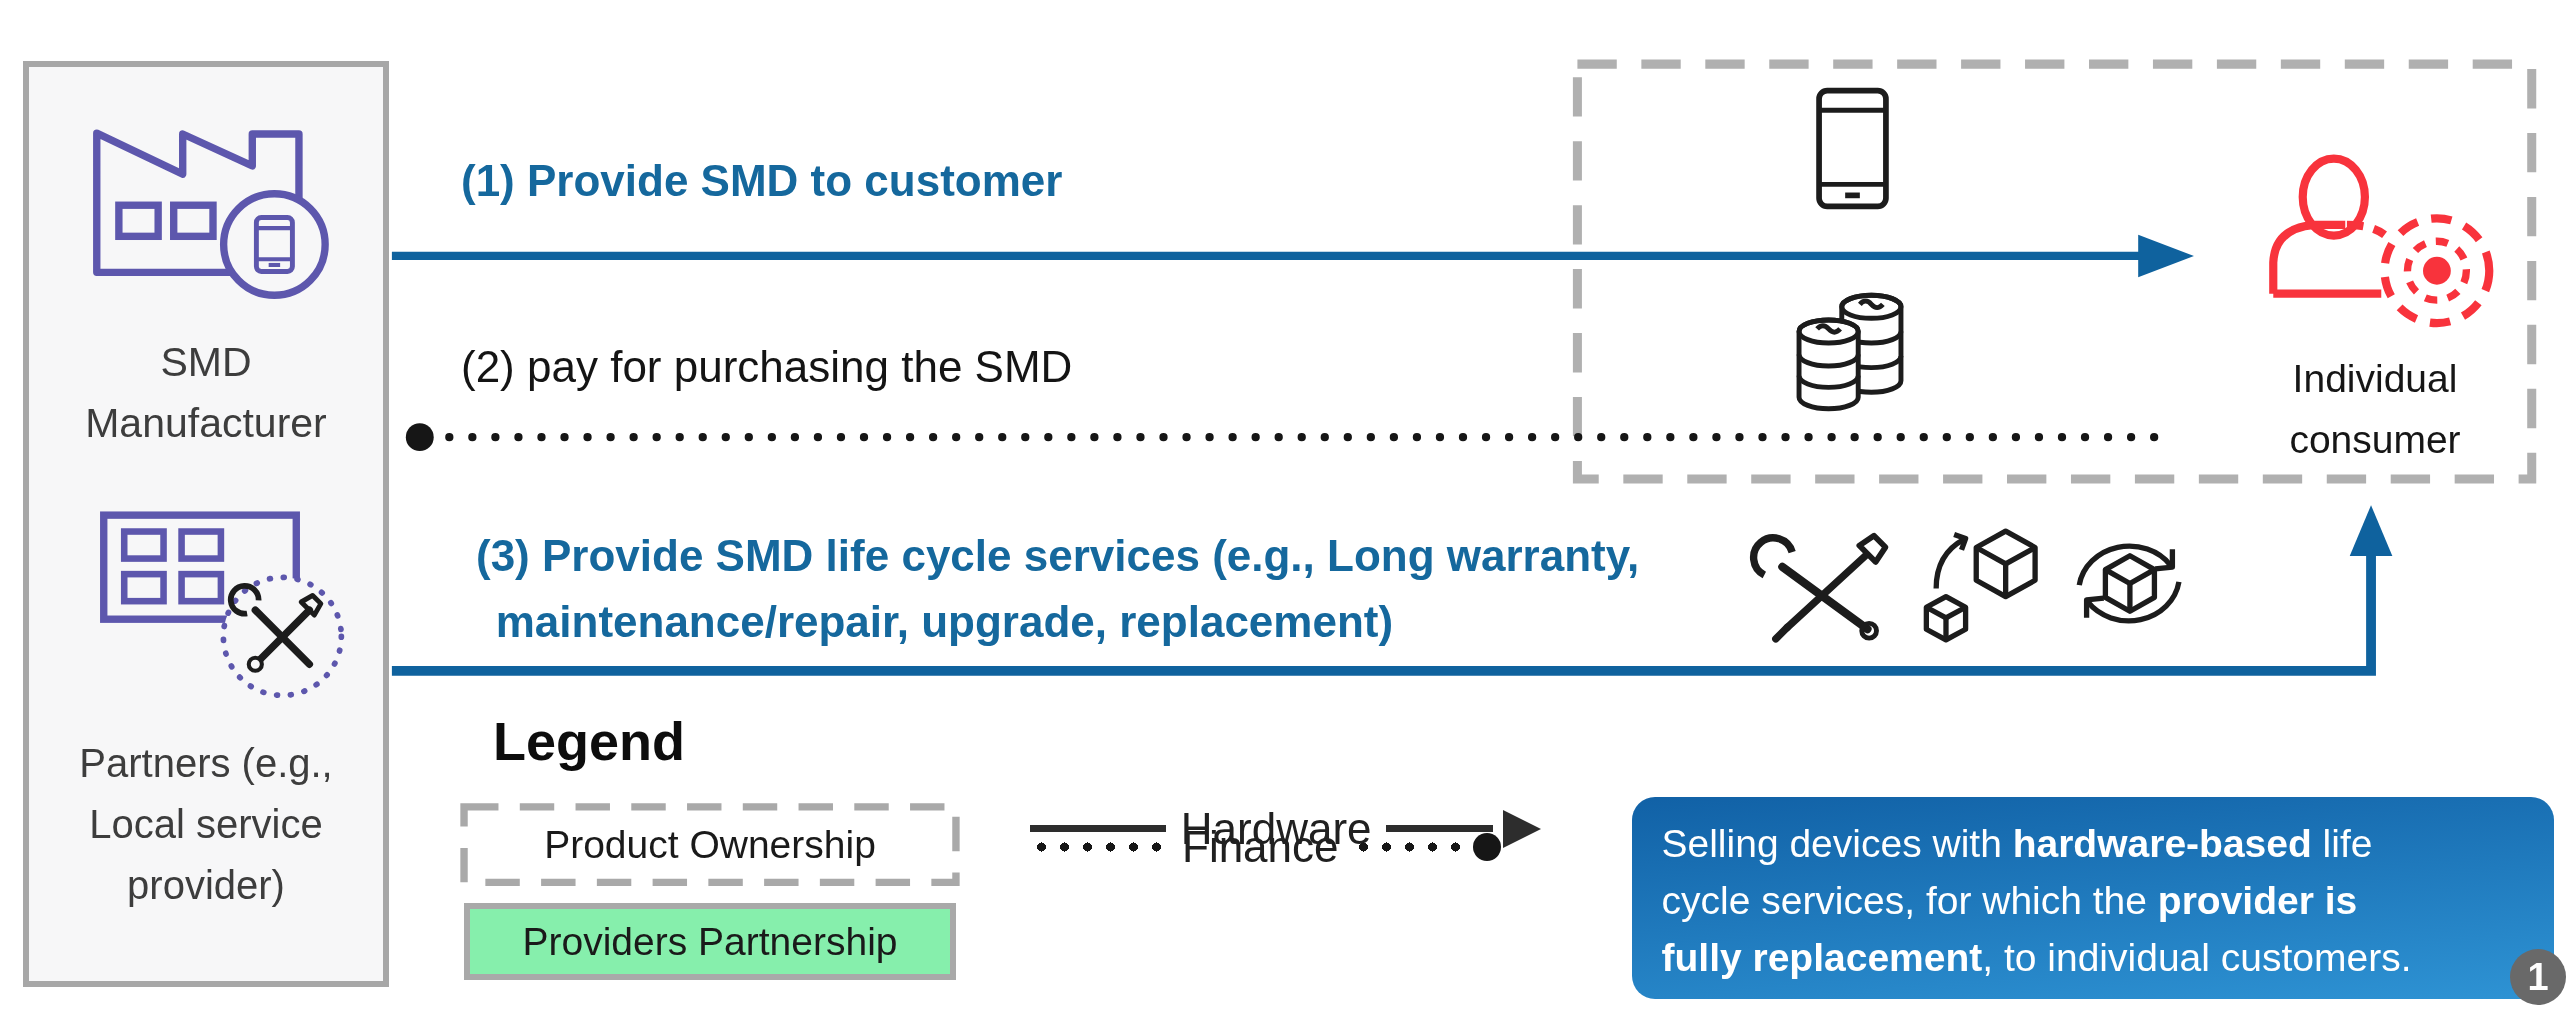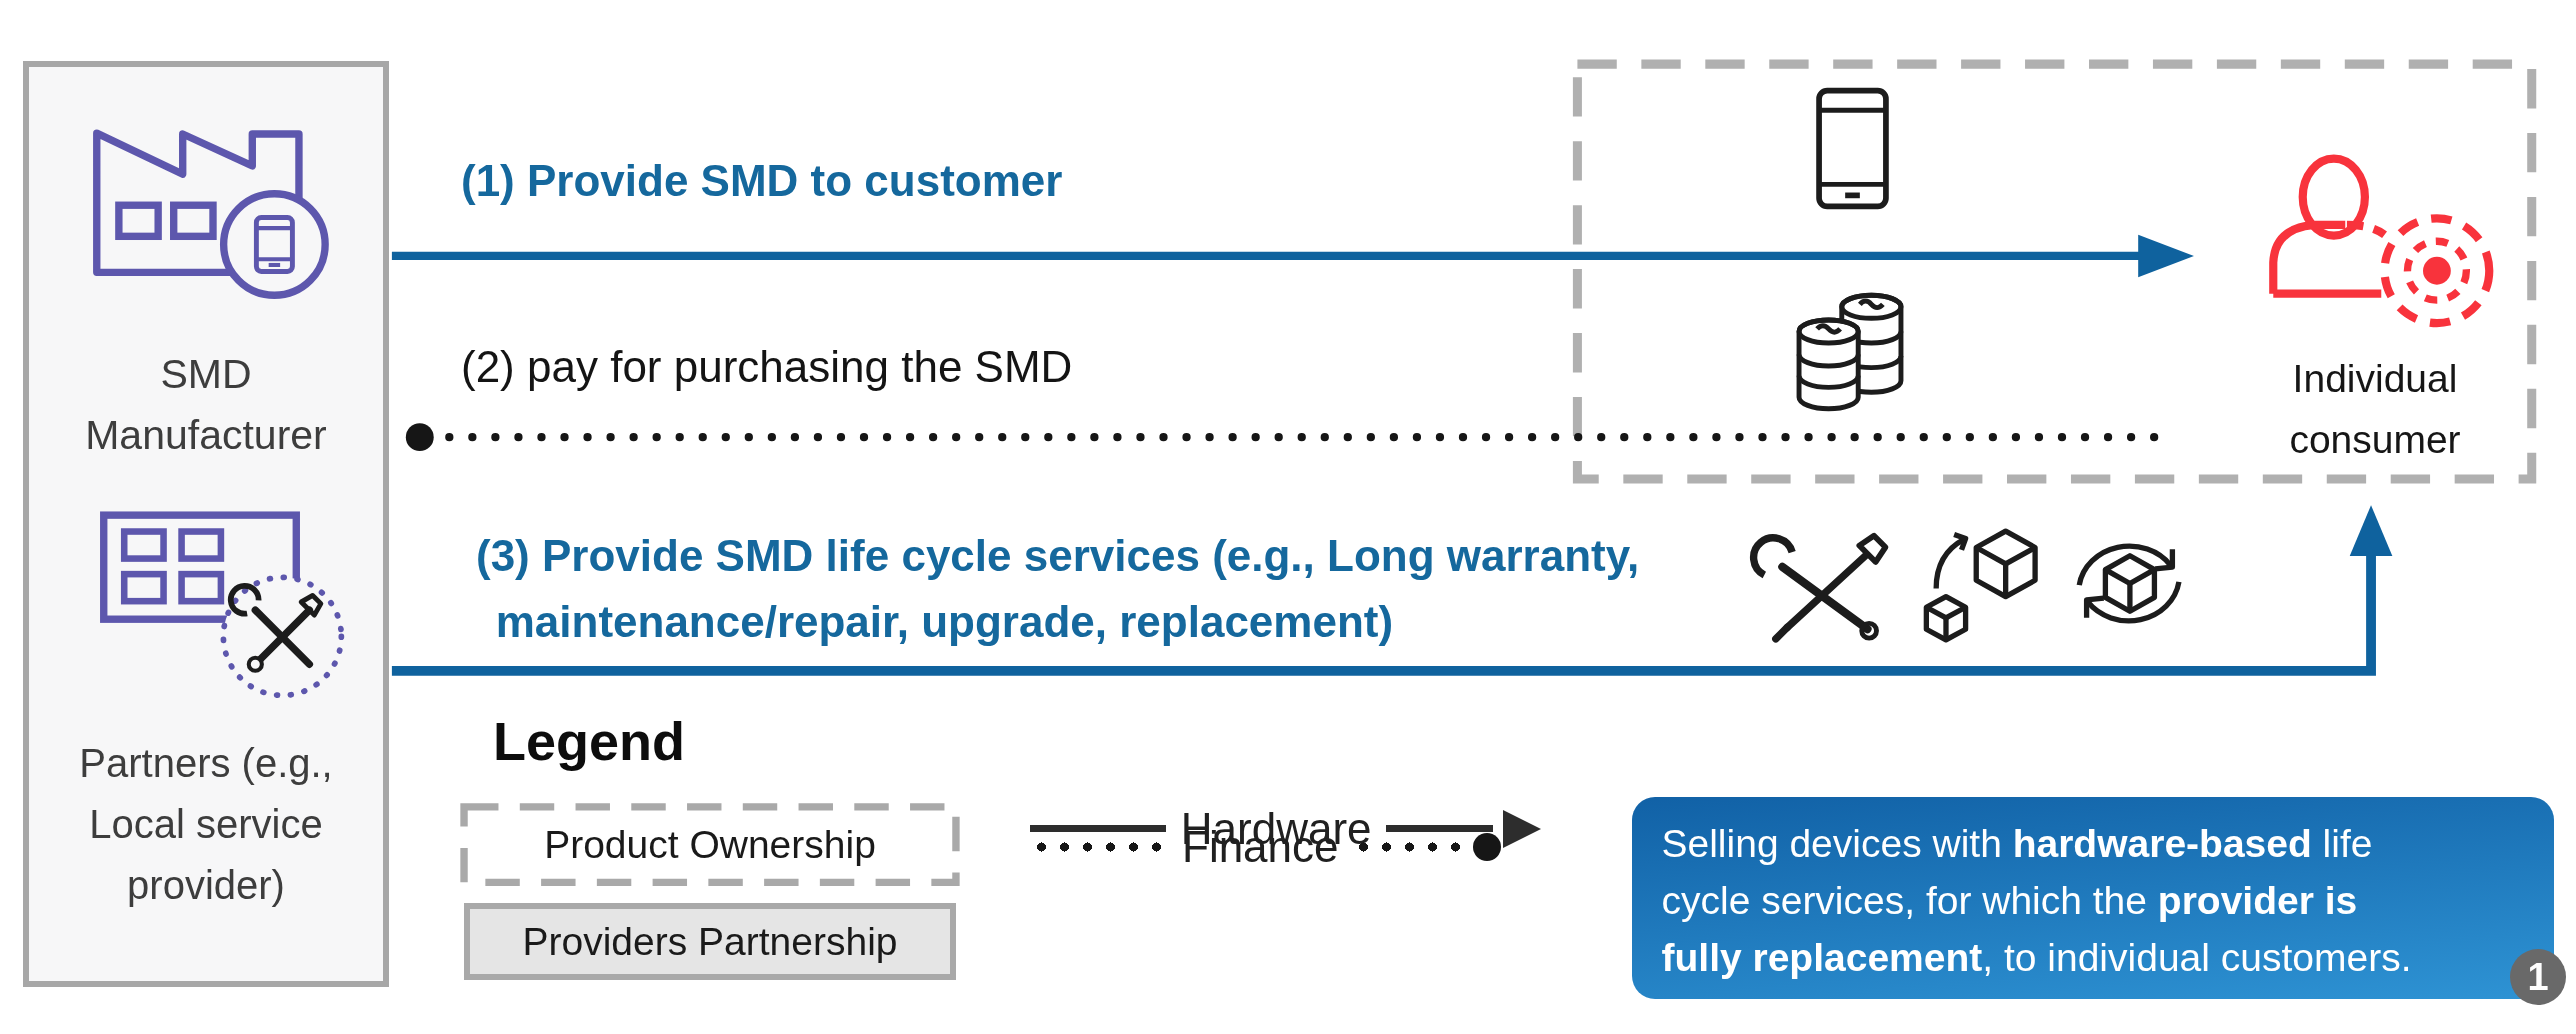--- a/index.html
+++ b/index.html
@@ -32,21 +32,21 @@
   .consumer-label { position:absolute; left:2248px; top:348px; width:254px;
     text-align:center; color:#161616; font-size:39px; line-height:61px; }
 
   
   .legend-title { position:absolute; left:465px; top:710px; width:248px;
     text-align:center; font-size:54px; font-weight:bold; color:#0d0d0d; }
   .legend-dashed-label { position:absolute; left:464px; top:807px; width:492px; height:75px;
     display:flex; align-items:center; justify-content:center;
     font-size:39px; color:#1a1a1a; }
   .legend-solid-box { position:absolute; left:464px; top:903px; width:492px; height:77px;
-    border:6.6px solid #a9a9a9; background:#e5e5e5;
+    border:6.6px solid #a9a9a9; background:#86efac;
     display:flex; align-items:center; justify-content:center;
     font-size:39px; color:#1a1a1a; }
   .legend-row { position:absolute; display:flex; align-items:center; }
   .hw-row { left:1030px; top:759px; height:51px; gap:14.8px;margin-top:44px; }
   .fin-row { left:1030px; top:823px; height:48px; gap:13px; }
   .legend-line { height:6.6px; background:#2d2d2d; }
   .legend-line.l1 { width:136px; }
   .legend-line.l2 { width:107px; }
   .legend-row .lbl { font-size:44px; color:#202020; white-space:nowrap; }
   .arrowhead-right { width:0; height:0;
@@ -98,21 +98,21 @@
     <path d="M8 180 V10 L113 60 V11 L198 50 V11 H255 V180 Z" fill="none" stroke="#5d57ad" stroke-width="9" stroke-linejoin="round"></path>
     <rect x="35" y="98" width="48" height="38" fill="none" stroke="#5d57ad" stroke-width="9"></rect>
     <rect x="102" y="98" width="48" height="38" fill="none" stroke="#5d57ad" stroke-width="9"></rect>
     <circle cx="225" cy="146" r="62" fill="#f7f7f8" stroke="#5d57ad" stroke-width="9"></circle>
     <rect x="203" y="113" width="44" height="66" rx="6" fill="none" stroke="#5d57ad" stroke-width="6"></rect>
     <line x1="203" y1="126" x2="247" y2="126" stroke="#5d57ad" stroke-width="5"></line>
     <line x1="203" y1="164" x2="247" y2="164" stroke="#5d57ad" stroke-width="5"></line>
     <line x1="218" y1="171" x2="232" y2="171" stroke="#5d57ad" stroke-width="5"></line>
   </svg>
 
-  <div class="panel-label" style="top:344px;">
+  <div class="panel-label" style="top:332px;">
     <div>SMD</div>
     <div>Manufacturer</div>
   </div>
 
   <svg class="icon-abs" style="left:98px; top:510px;" width="254" height="193" viewBox="0 0 310 235">
     <rect x="7" y="6" width="235" height="127" fill="none" stroke="#5d57ad" stroke-width="9"></rect>
     <rect x="32" y="26" width="48" height="33" fill="none" stroke="#5d57ad" stroke-width="8"></rect>
     <rect x="102" y="26" width="48" height="33" fill="none" stroke="#5d57ad" stroke-width="8"></rect>
     <rect x="32" y="78" width="48" height="33" fill="none" stroke="#5d57ad" stroke-width="8"></rect>
     <rect x="102" y="78" width="48" height="33" fill="none" stroke="#5d57ad" stroke-width="8"></rect>

